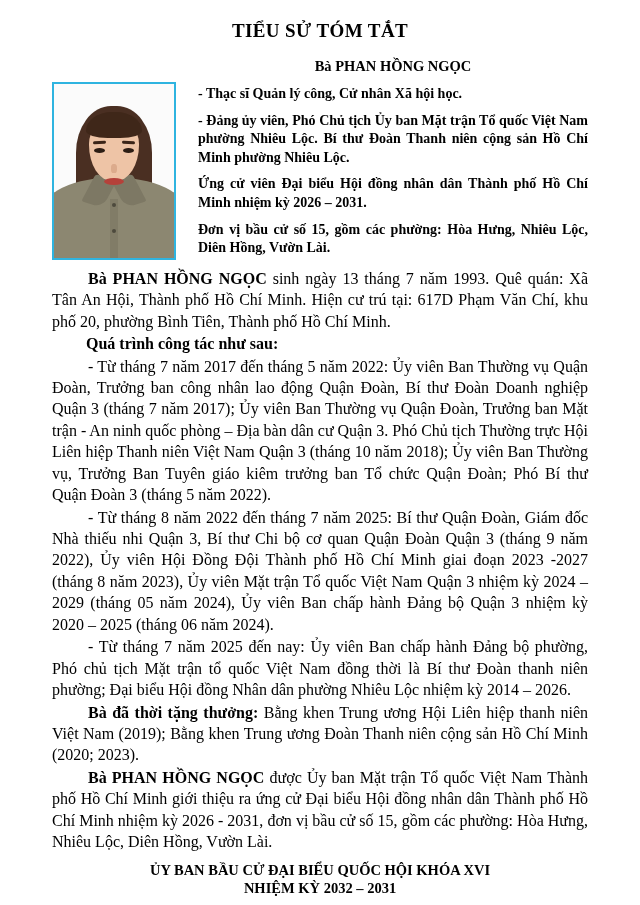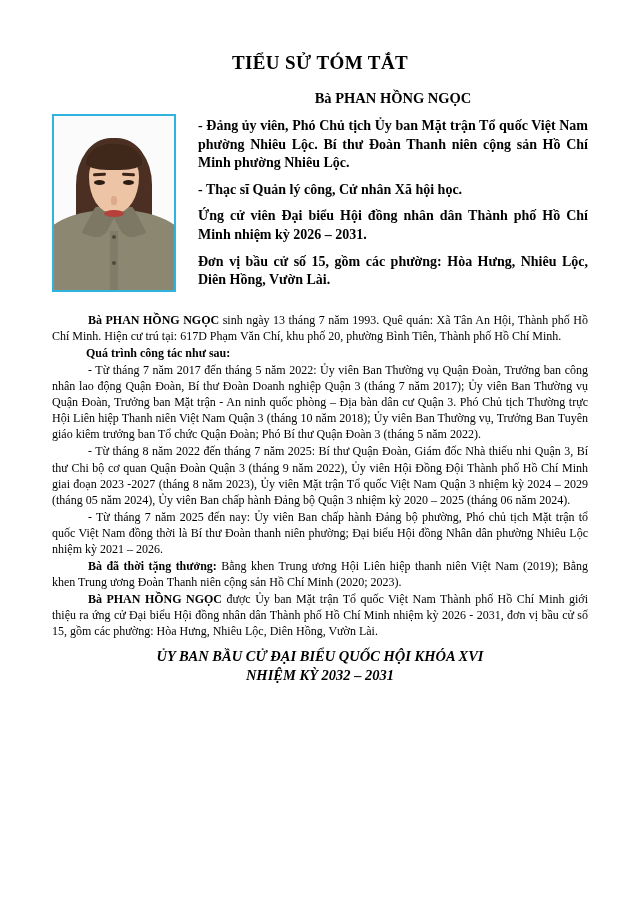--- a/index.html
+++ b/index.html
@@ -12,21 +12,21 @@
     height: 905px;
     position: relative;
     overflow: hidden;
     font-family: "Liberation Serif", "DejaVu Serif", serif;
     color: #000000;
   }
 
   .page {
     position: absolute;
     inset: 0;
-    padding: 44px 52px 0 52px;
+    padding: 12px 52px 0 52px;
     box-sizing: border-box;
   }
 
   
   .doc-title {
     text-align: center;
     font-size: 19px;
     font-weight: bold;
     letter-spacing: 0.4px;
     margin: 8px 0 0 0;
@@ -142,42 +142,42 @@
     font-size: 14px;
     font-weight: bold;
     line-height: 1.33;
     text-align: justify;
     text-justify: inter-word;
   }
   .info-col p:last-child { margin-bottom: 1px; }
 
   
   .body-text {
-    margin-top: 20px;
-    font-size: 12px;
+    margin-top: 8px;
+    font-size: 16px;
     line-height: 1.34;
   }
   .body-text p {
     margin: 0 0 1px 0;
     text-align: justify;
     text-justify: inter-word;
     text-indent: 36px;
   }
   .body-text p.hang { text-indent: 34px; }
   .body-text b { font-weight: bold; }
 
   
   .footer {
     margin-top: 8px;
     text-align: center;
     font-size: 14.5px;
     font-weight: bold;
     line-height: 1.3;
   }
-  .footer div { white-space: nowrap; font-style: italic; }
+  .footer div { white-space: nowrap; }
 </style>
 </head>
 <body>
 
 <div class="page">
 
   <div class="doc-title">TIỂU SỬ TÓM TẮT</div>
 
   <div class="top-block">
 
@@ -199,37 +199,37 @@
           <div class="p-eye l"></div>
           <div class="p-eye r"></div>
           <div class="p-nose"></div>
           <div class="p-lip"></div>
         </div>
       </div>
     </div>
 
     <div class="info-col">
       <div class="subject-name">Bà PHAN HỒNG NGỌC</div>
+      <p>- Thạc sĩ Quản lý công, Cử nhân Xã hội học.</p>
       <p>- Đảng ủy viên, Phó Chủ tịch Ủy ban Mặt trận Tổ quốc Việt Nam phường Nhiêu Lộc. Bí thư Đoàn Thanh niên cộng sản Hồ Chí Minh phường Nhiêu Lộc.</p>
-      <p>- Thạc sĩ Quản lý công, Cử nhân Xã hội học.</p>
       <p>Ứng cử viên Đại biểu Hội đồng nhân dân Thành phố Hồ Chí Minh nhiệm kỳ 2026 – 2031.</p>
       <p>Đơn vị bầu cử số 15, gồm các phường: Hòa Hưng, Nhiêu Lộc, Diên Hồng, Vườn Lài.</p>
     </div>
 
   </div>
 
   <div class="body-text">
 
     <p><b>Bà PHAN HỒNG NGỌC</b><span> sinh ngày 13  tháng 7  năm 1993. Quê quán: Xã Tân An Hội, Thành phố Hồ Chí Minh. Hiện cư trú tại: 617D Phạm Văn Chí, khu phố 20, phường Bình Tiên, Thành phố Hồ Chí Minh.</span></p>
 
     <p class="hang"><b>Quá trình công tác như sau:</b></p>
 
     <p>- Từ tháng 7 năm 2017  đến tháng 5 năm 2022: Ủy viên Ban Thường vụ Quận Đoàn, Trưởng ban công nhân lao động Quận Đoàn, Bí thư Đoàn Doanh nghiệp Quận 3 (tháng 7 năm 2017); Ủy viên Ban Thường vụ Quận Đoàn, Trưởng ban Mặt trận - An ninh quốc phòng – Địa bàn dân cư Quận 3. Phó Chủ tịch Thường trực Hội Liên hiệp Thanh niên Việt Nam Quận 3 (tháng 10 năm 2018); Ủy viên Ban Thường vụ, Trưởng Ban Tuyên giáo kiêm trưởng ban Tổ chức Quận Đoàn; Phó Bí thư Quận Đoàn 3 (tháng 5 năm 2022).</p>
     <p>- Từ tháng 8 năm 2022 đến tháng 7 năm 2025: Bí thư Quận Đoàn, Giám đốc Nhà thiếu nhi Quận 3, Bí thư Chi bộ cơ quan Quận Đoàn Quận 3 (tháng 9 năm 2022), Ủy viên Hội Đồng Đội Thành phố Hồ Chí Minh giai đoạn 2023 -2027 (tháng 8 năm 2023), Ủy viên Mặt trận Tổ quốc Việt Nam Quận 3 nhiệm kỳ 2024 – 2029 (tháng 05 năm 2024), Ủy viên Ban chấp hành Đảng bộ Quận 3 nhiệm kỳ 2020 – 2025 (tháng 06 năm 2024).</p>
-    <p>- Từ tháng 7 năm 2025 đến nay: Ủy viên Ban chấp hành Đảng bộ phường, Phó chủ tịch Mặt trận tổ quốc Việt Nam đồng thời là Bí thư Đoàn thanh niên phường; Đại biểu Hội đồng Nhân dân phường Nhiêu Lộc nhiệm kỳ 2021 – 2026.</p>
+    <p>- Từ tháng 7 năm 2025 đến nay: Ủy viên Ban chấp hành Đảng bộ phường, Phó chủ tịch Mặt trận tổ quốc Việt Nam đồng thời là Bí thư Đoàn thanh niên phường; Đại biểu Hội đồng Nhân dân phường Nhiêu Lộc nhiệm kỳ 2014 – 2026.</p>
 
     <p><b>Bà đã thời tặng thưởng:</b><span> Bằng khen Trung ương Hội Liên hiệp thanh niên Việt Nam (2019); Bằng khen Trung ương Đoàn Thanh niên cộng sản Hồ Chí Minh (2020; 2023).</span></p>
 
     <p><b>Bà PHAN HỒNG NGỌC</b><span> được Ủy ban Mặt trận Tổ quốc Việt Nam Thành phố Hồ Chí Minh giới thiệu ra ứng cử Đại biểu Hội đồng nhân dân Thành phố Hồ Chí Minh nhiệm kỳ 2026 - 2031, đơn vị bầu cử số 15, gồm các phường: Hòa Hưng, Nhiêu Lộc, Diên Hồng, Vườn Lài.</span></p>
 
   </div>
 
   <div class="footer">
     <div>ỦY BAN BẦU CỬ ĐẠI BIỂU QUỐC HỘI KHÓA XVI</div>
     <div>NHIỆM KỲ 2032 – 2031</div>

